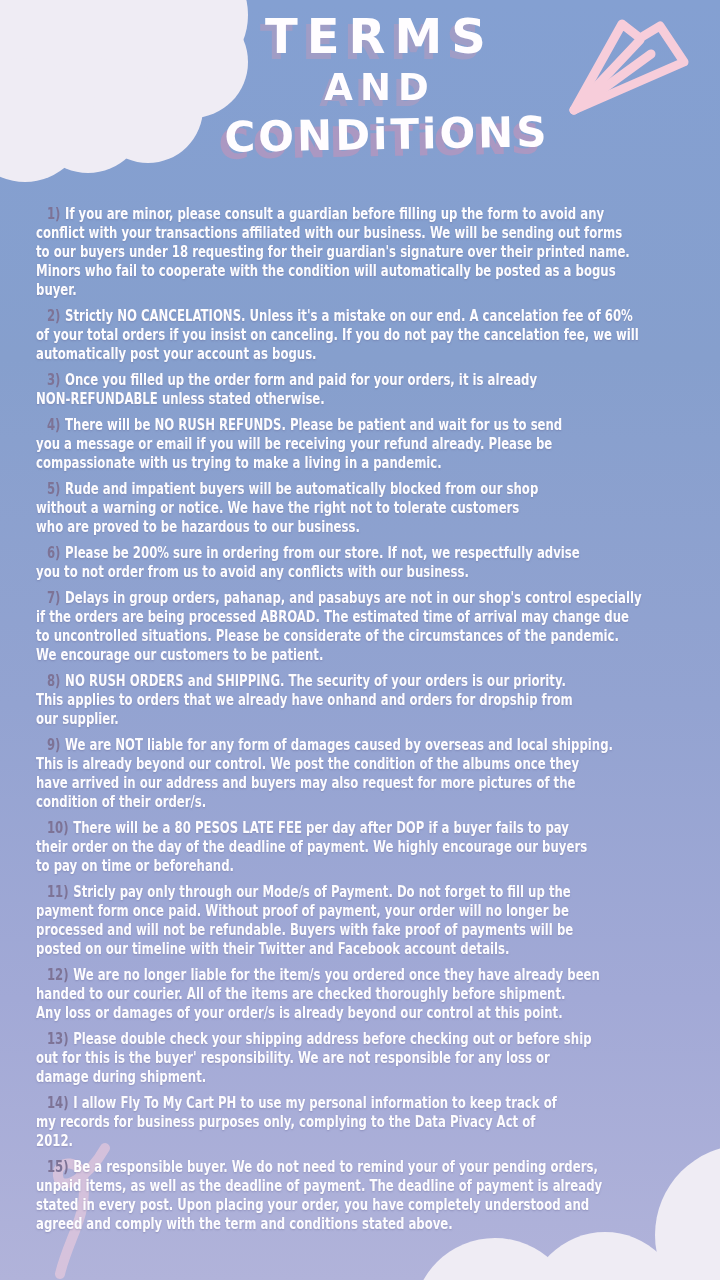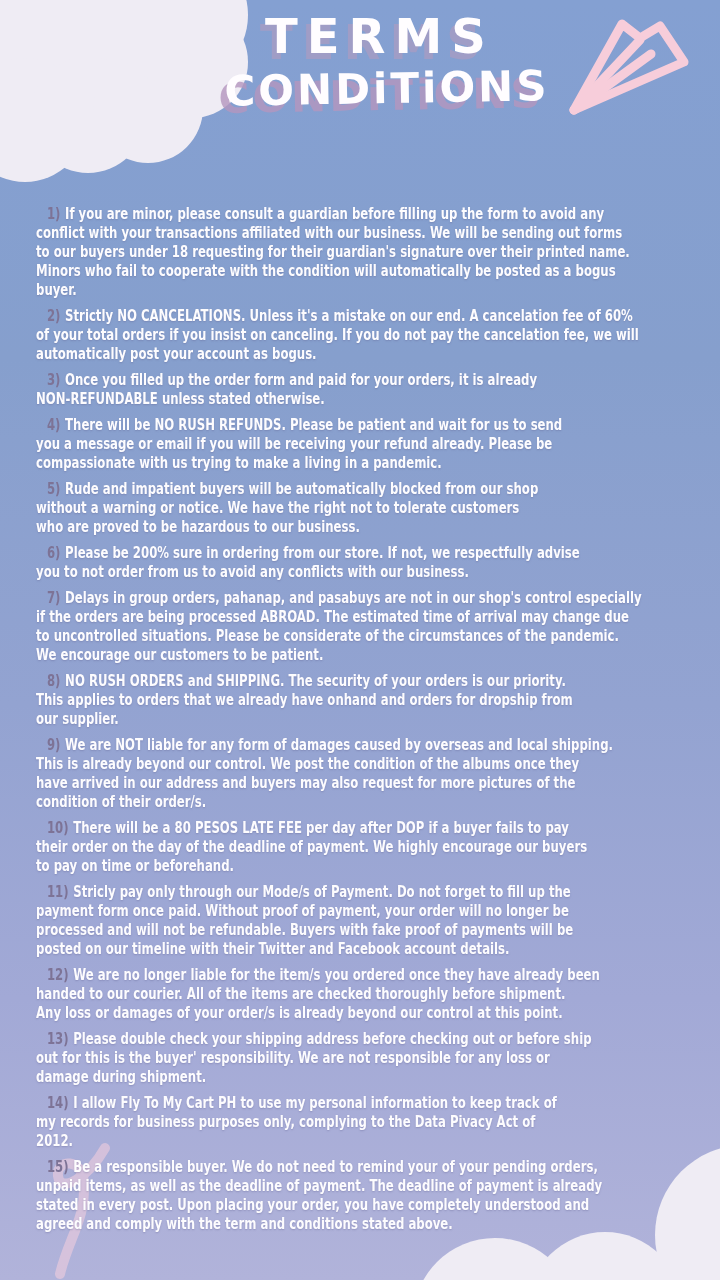--- a/index.html
+++ b/index.html
@@ -59,20 +59,21 @@
   <svg class="plane" width="168" height="118" viewBox="0 0 168 118" aria-hidden="true">
     <g fill="none" stroke="#f7cdda" stroke-width="9" stroke-linejoin="round" stroke-linecap="round">
       <path d="M 18,104 L 66,18 L 84,32 L 104,20 L 128,56 Z"></path>
       <path d="M 18,104 L 84,34"></path>
       <path d="M 18,104 L 95,48"></path>
     </g>
   </svg>
 
   <div class="title">
     <div class="t1">TERMS</div>
+    <div class="t2">AND</div>
     <div class="t3">CONDiTiONS</div>
   </div>
 
   <div class="terms">
     <p class="term"><span class="term-num">1)</span><span class="term-text">If you are minor, please consult a guardian before filling up the form to avoid any
 conflict with your transactions affiliated with our business. We will be sending out forms
 to our buyers under 18 requesting for their guardian's signature over their printed name.
 Minors who fail to cooperate with the condition will automatically be posted as a bogus
 buyer.</span></p>
     <p class="term"><span class="term-num">2)</span><span class="term-text">Strictly NO CANCELATIONS. Unless it's a mistake on our end. A cancelation fee of 60%

